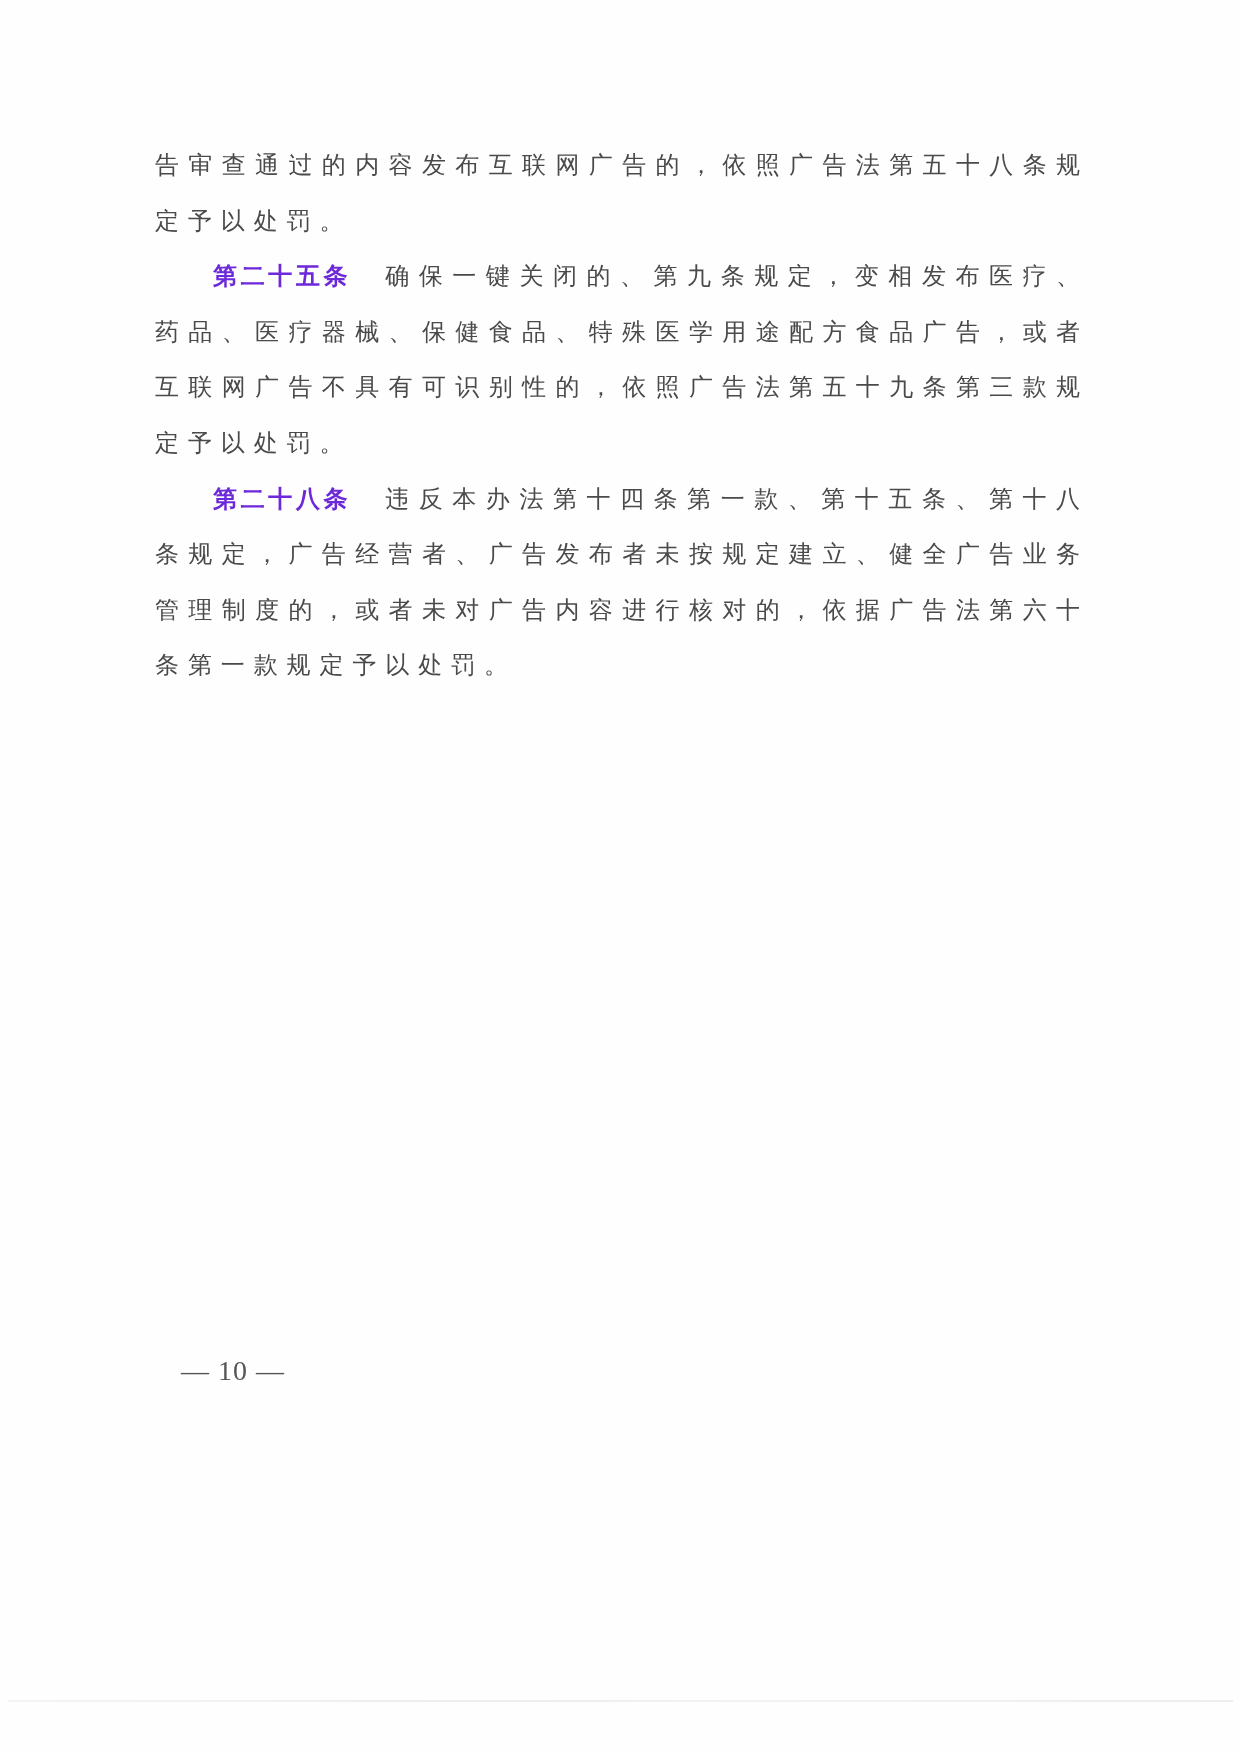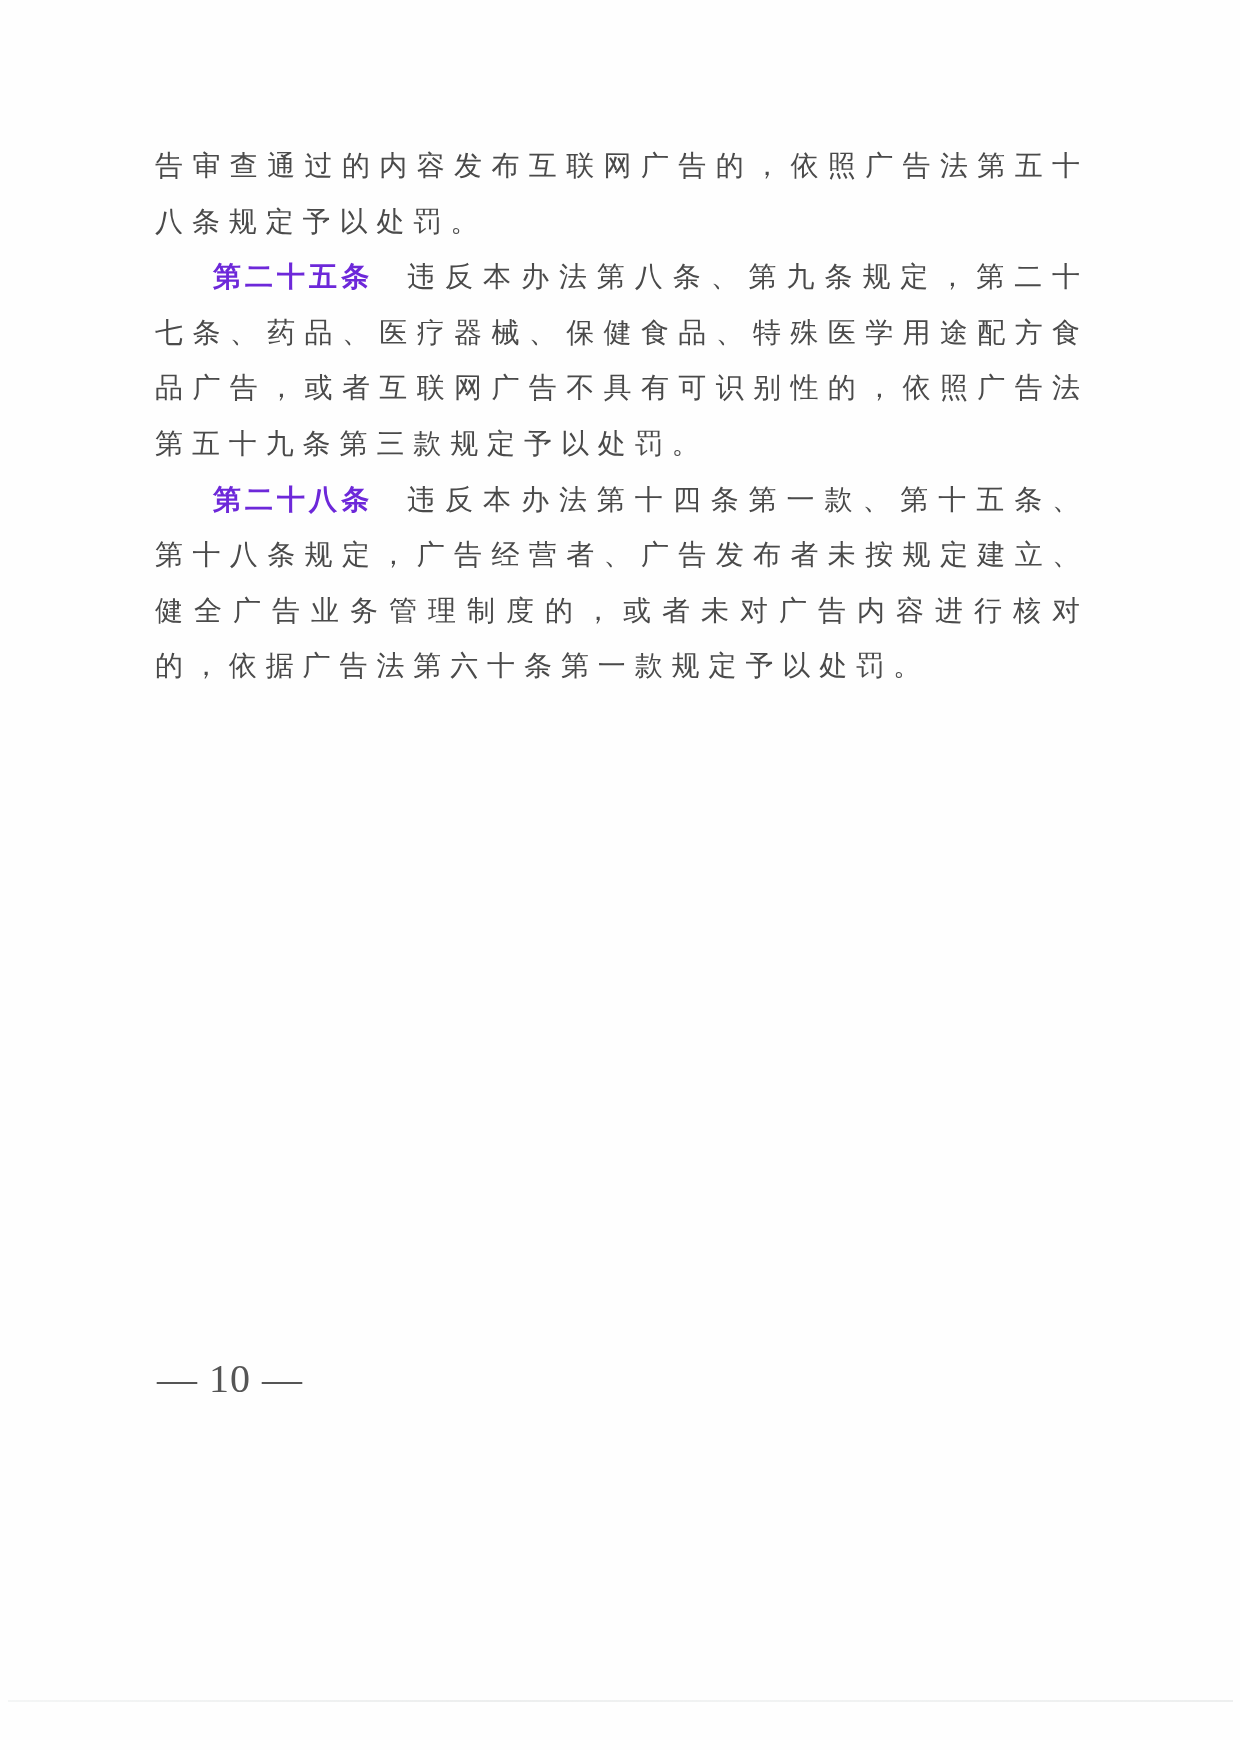--- a/index.html
+++ b/index.html
@@ -21,21 +21,21 @@
       width: 1240px;
       height: 1750px;
     }
     .body-text {
       position: absolute;
       left: 155px;
       top: 138px;
       width: 934px;
       color: #4a4a4a;
       font-family: "DejaVu Serif", "Liberation Serif", serif;
-      font-size: 28px;
+      font-size: 24px;
       line-height: 55.6px;
       letter-spacing: 8.9px;
       text-align: justify;
     }
     .para {
       margin: 0;
       padding: 0;
       text-indent: 58px;
     }
     .para.noindent {
@@ -43,24 +43,24 @@
     }
     .art-title {
       font-family: "DejaVu Sans", "Liberation Sans", sans-serif;
       font-weight: bold;
       color: #6d28d9;
       letter-spacing: 3px;
       margin-right: 34px;
     }
     .page-number {
       position: absolute;
-      left: 157px;
+      left: 181px;
       top: 1355px;
       font-family: "Liberation Serif", "DejaVu Serif", serif;
-      font-size: 40px;
+      font-size: 28px;
       color: #555555;
       letter-spacing: 1px;
       white-space: pre;
     }
     .scan-line {
       position: absolute;
       left: 8px;
       top: 1700px;
       width: 1225px;
       height: 2px;
@@ -71,21 +71,21 @@
 </head>
 <body>
 
 <div class="page">
 
   <div class="body-text">
     <p class="para noindent">
       <span>告审查通过的内容发布互联网广告的，依照广告法第五十八条规定予以处罚。</span>
     </p>
     <p class="para">
-      <span class="art-title">第二十五条</span><span>违反本办法第八条、第九条规定，第二十七条、药品、医疗器械、保健食品、特殊医学用途配方食品广告，或者互联网广告不具有可识别性的，依照广告法第五十九条第三款规定予以处罚。</span>
+      <span class="art-title">第二十五条</span><span>确保一键关闭的、第九条规定，变相发布医疗、药品、医疗器械、保健食品、特殊医学用途配方食品广告，或者互联网广告不具有可识别性的，依照广告法第五十九条第三款规定予以处罚。</span>
     </p>
     <p class="para">
       <span class="art-title">第二十八条</span><span>违反本办法第十四条第一款、第十五条、第十八条规定，广告经营者、广告发布者未按规定建立、健全广告业务管理制度的，或者未对广告内容进行核对的，依据广告法第六十条第一款规定予以处罚。</span>
     </p>
   </div>
 
   <div class="page-number">— 10 —</div>
 
   <div class="scan-line"></div>
 </div>

